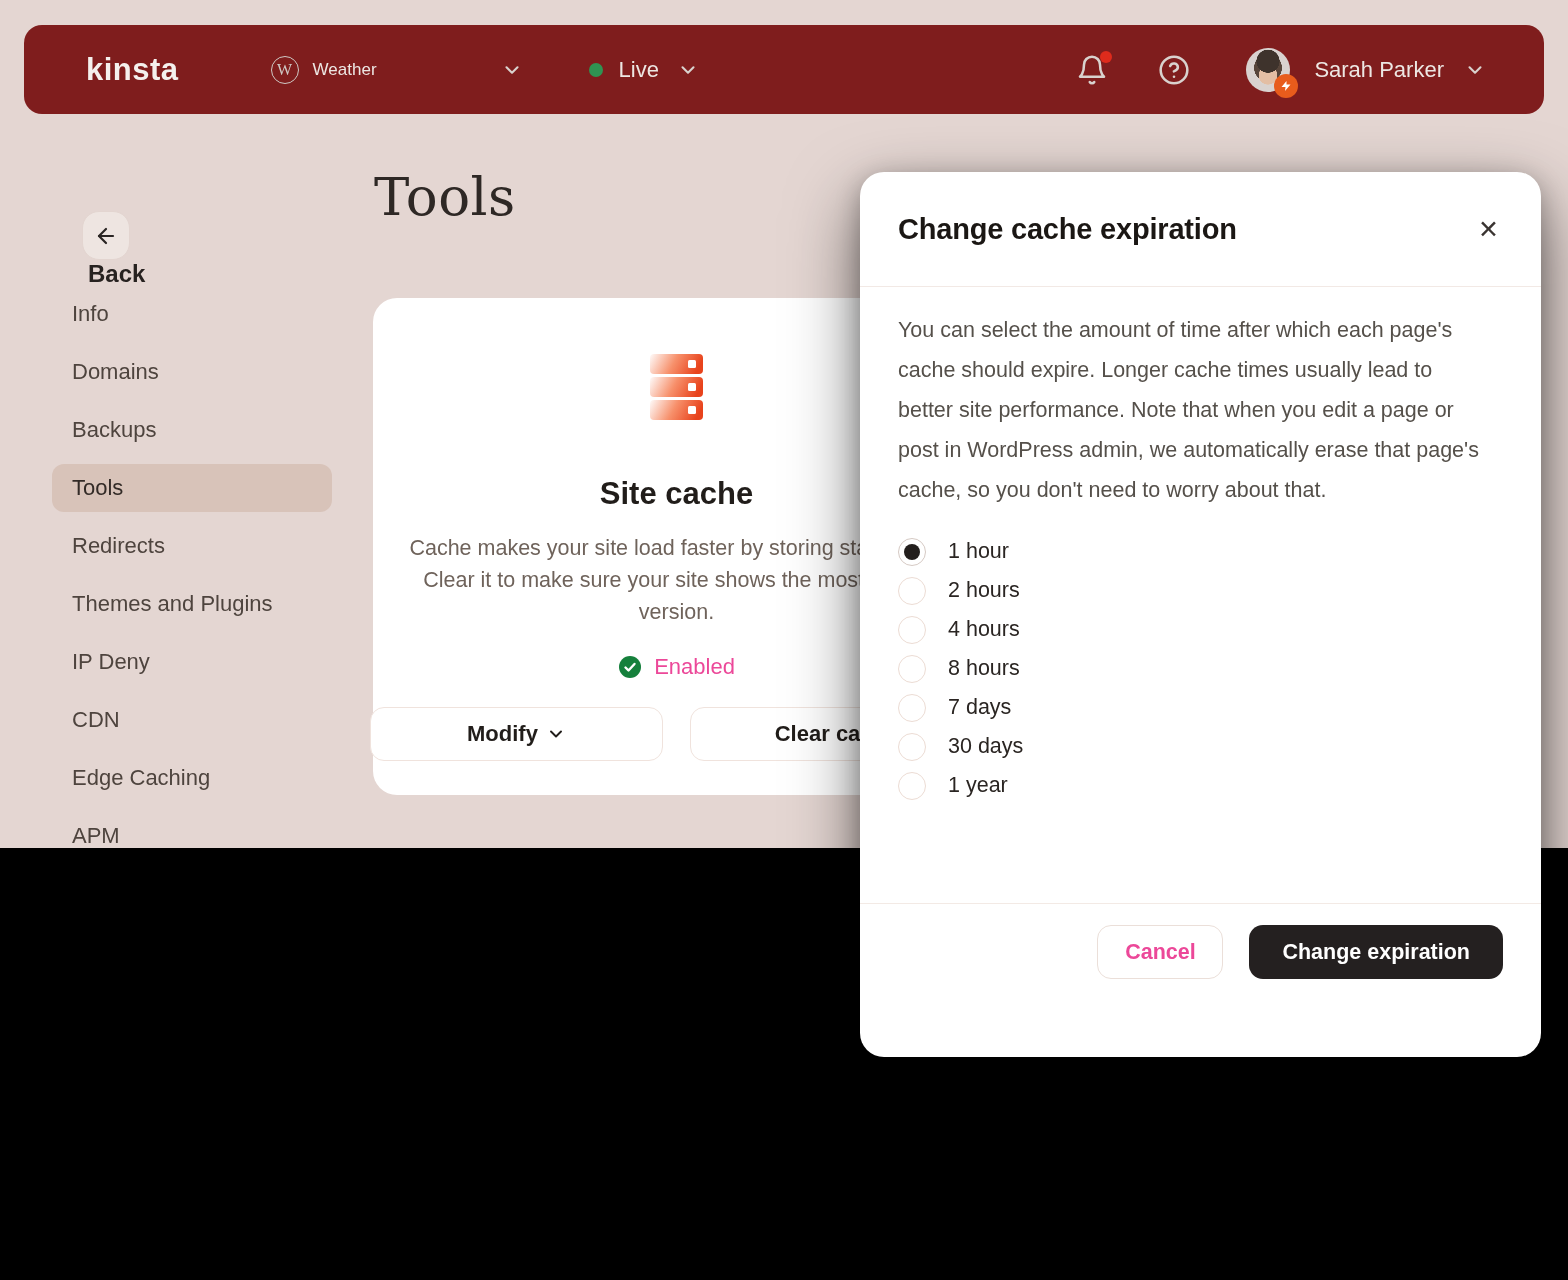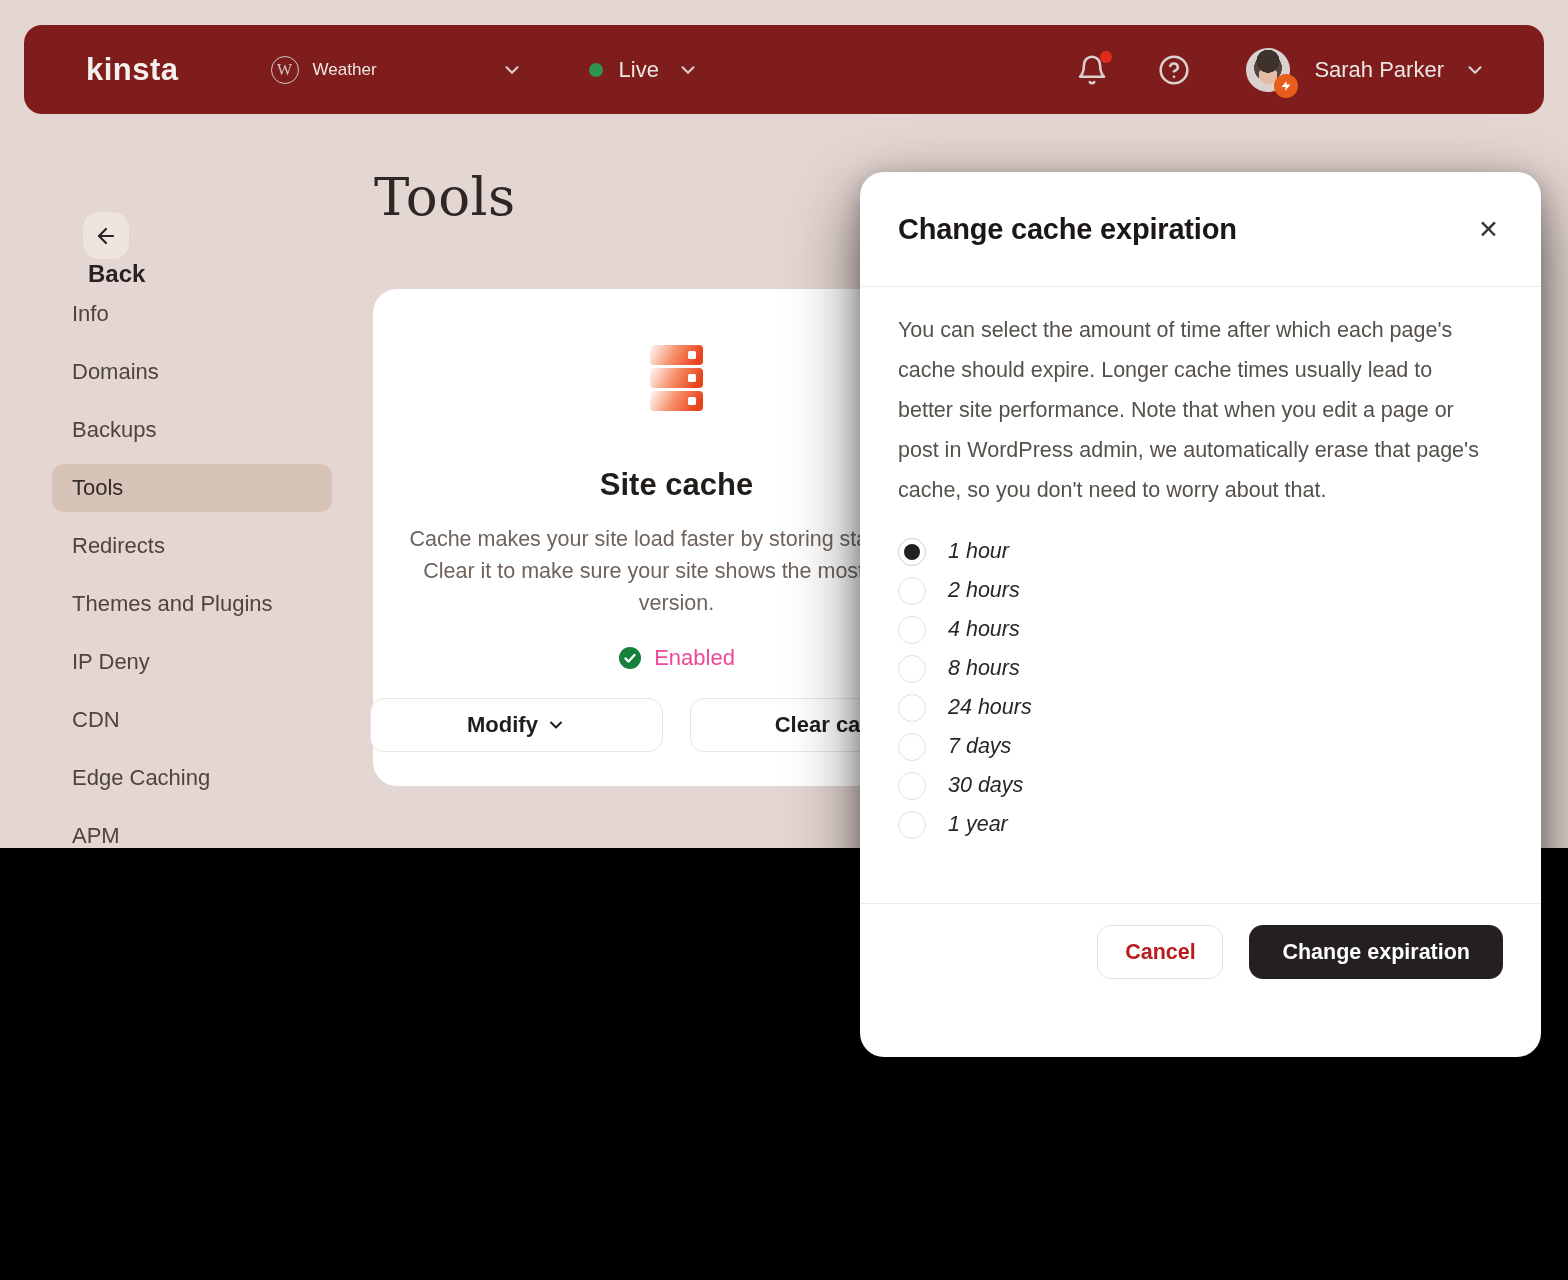--- a/index.html
+++ b/index.html
@@ -85,21 +85,21 @@
 
   
   .page-title {
     position:absolute; top:166px; left:374px;
     font-family:"DejaVu Serif", serif; font-size:53px; font-weight:500; color:#2E2825;
     letter-spacing:.5px;
   }
 
   
   .card {
-    position:absolute; top:289px; left:373px; width:607px; height:497px;
+    position:absolute; top:298px; left:373px; width:607px; height:497px;
     background:#fff; border-radius:24px;
     display:flex; flex-direction:column; align-items:center; padding-top:56px;
   }
   .cache-icon { display:flex; flex-direction:column; gap:3px; }
   .cache-bar {
     width:53px; height:20px; border-radius:4px; position:relative;
     background:linear-gradient(118deg, #FEFBFA 0%, #F7906B 45%, #E8431C 88%);
   }
   .cache-bar::after {
     content:""; position:absolute; right:7px; top:6px; width:8px; height:8px;
@@ -143,28 +143,28 @@
   .option-row { display:flex; align-items:center; gap:22px; height:39px; cursor:pointer; }
   .radio {
     width:28px; height:28px; border-radius:50%; border:1.5px solid #ECDCD4;
     position:relative; flex:0 0 auto; background:#fff;
   }
   .option-row.selected .radio { border-color:#D6CAC4; }
   .option-row.selected .radio::after {
     content:""; position:absolute; left:50%; top:50%; transform:translate(-50%,-50%);
     width:16px; height:16px; border-radius:50%; background:#231F1D;
   }
-  .option-label { font-size:21.5px; color:#2A2522;font-style:italic; }
+  .option-label { font-size:21.5px; color:#2A2522; }
   .modal-footer {
     position:absolute; left:0; right:0; top:731px; border-top:1.5px solid #F3EAE5;
     padding:21px 38px 0; display:flex; justify-content:flex-end; gap:26px;
   }
   .btn-cancel {
     width:126px; height:54px; background:#fff; border:1.5px solid #EBDFD9;
-    border-radius:14px; font-size:21.5px; font-weight:600; color:#b91c1c; cursor:pointer;
+    border-radius:14px; font-size:21.5px; font-weight:600; color:#ec4899; cursor:pointer;
     font-family:"Liberation Sans", sans-serif;
   }
   .btn-confirm {
     padding:0 33px; height:54px; background:#242020; border:none;
     border-radius:14px; font-size:21.5px; font-weight:600; color:#fff; cursor:pointer;
     font-family:"Liberation Sans", sans-serif;
   }
 </style>
 </head>
 <body>
@@ -288,24 +288,20 @@
       <label class="option-row">
         <span class="radio"></span>
         <span class="option-label">4 hours</span>
       </label>
       <label class="option-row">
         <span class="radio"></span>
         <span class="option-label">8 hours</span>
       </label>
       <label class="option-row">
         <span class="radio"></span>
-        <span class="option-label">24 hours</span>
-      </label>
-      <label class="option-row">
-        <span class="radio"></span>
         <span class="option-label">7 days</span>
       </label>
       <label class="option-row">
         <span class="radio"></span>
         <span class="option-label">30 days</span>
       </label>
       <label class="option-row">
         <span class="radio"></span>
         <span class="option-label">1 year</span>
       </label>

